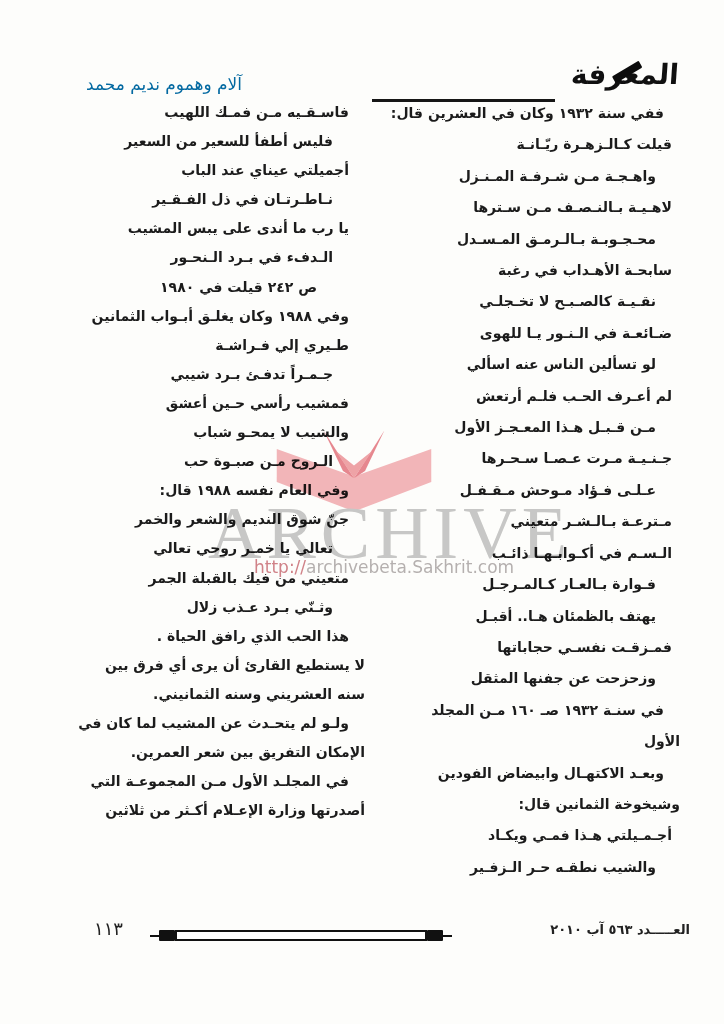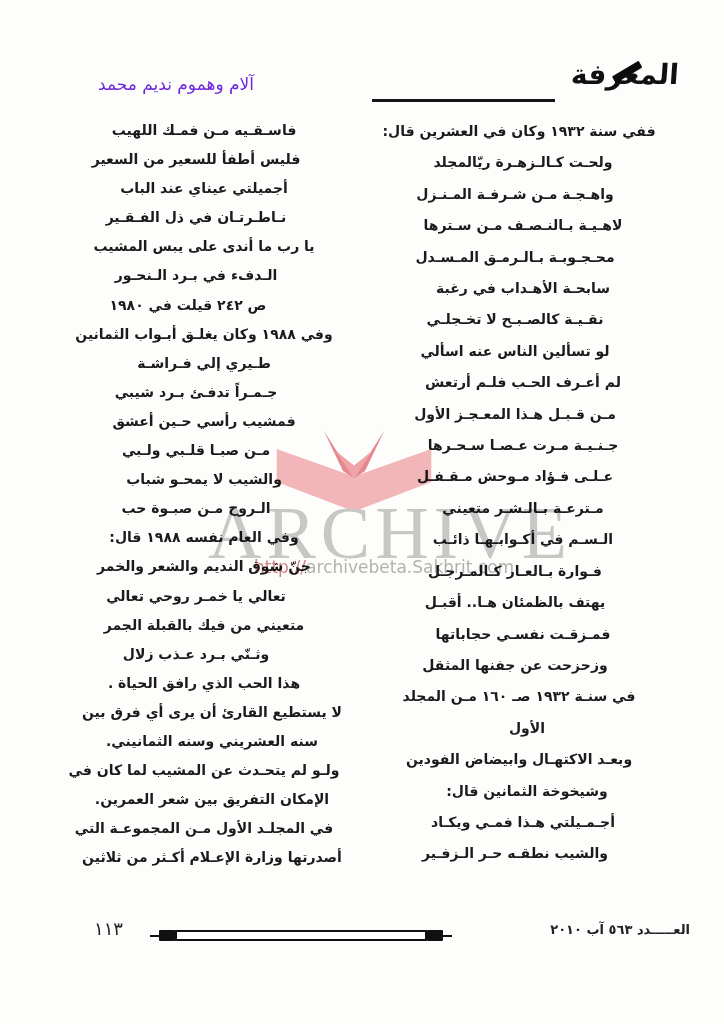--- a/index.html
+++ b/index.html
@@ -20,25 +20,25 @@
     transform:skewX(-4deg);letter-spacing:-1px;
   }
   .masthead .nib{
     position:absolute;left:52px;top:10px;width:30px;height:8px;
     background:#0c0c0c;transform:rotate(-32deg);border-radius:1px;
   }
   .header-rule{
     position:absolute;top:99px;left:372px;width:183px;height:3px;background:#161616;
   }
   .article-title{
-    position:absolute;top:74px;left:84px;width:170px;
-    font-size:17px;color:#6d28d9;font-weight:normal;white-space:nowrap;
+    position:absolute;top:74px;left:72px;width:170px;
+    font-size:17px;color:#0369a1;font-weight:normal;white-space:nowrap;
   }
   
-  .col{position:absolute;top:116px;width:306px;z-index:2;text-align:center;}
+  .col{position:absolute;top:98px;width:306px;z-index:2;}
   .col-right{left:auto;right:44px;}
   .col-left{left:59px;}
   .line{font-size:14px;font-weight:bold;white-space:nowrap;color:#1b1b1b;}
   .col-right .line{line-height:31.4px;}
   .col-left .line{line-height:29.1px;}
   .col-right .verse-a{padding-right:8px;}
   .col-right .verse-b{padding-right:24px;}
   .col-left .verse-a{padding-right:16px;}
   .col-left .verse-b{padding-right:32px;}
   .prose-indent{text-indent:16px;}
@@ -74,26 +74,27 @@
 
   <div class="masthead">
     <span>المعرفة</span>
     <span class="nib"></span>
   </div>
   <div class="header-rule"></div>
   <div class="article-title">آلام وهموم نديم محمد</div>
 
   <div class="col col-right" id="col-right">
       <div class="line prose-indent">ففي سنة ١٩٣٢ وكان في العشرين قال:</div>
-      <div class="line verse-a">ولحـت كـالـزهـرة ريّالمجلد</div>
+      <div class="line verse-a">قيلت كـالـزهـرة ريّـانـة</div>
       <div class="line verse-b">واهـجـة مـن شـرفـة المـنـزل</div>
       <div class="line verse-a">لاهـيـة بـالنـصـف مـن سـترها</div>
       <div class="line verse-b">محـجـوبـة بـالـرمـق المـسـدل</div>
       <div class="line verse-a">سابحـة الأهـداب في رغبة</div>
       <div class="line verse-b">نقـيـة كالصـبـح لا تخـجلـي</div>
+      <div class="line verse-a">ضـائعـة في الـنـور يـا للهوى</div>
       <div class="line verse-b">لو تسألين الناس عنه اسألي</div>
       <div class="line verse-a">لم أعـرف الحـب فلـم أرتعش</div>
       <div class="line verse-b">مـن قـبـل هـذا المعـجـز الأول</div>
       <div class="line verse-a">جـنـيـة مـرت عـصـا سـحـرها</div>
       <div class="line verse-b">عـلـى فـؤاد مـوحش مـقـفـل</div>
       <div class="line verse-a">مـترعـة بـالـشـر متعيني</div>
       <div class="line verse-a">الـسـم في أكـوابـهـا ذائـب</div>
       <div class="line verse-b">فـوارة بـالعـار كـالمـرجـل</div>
       <div class="line verse-b">يهتف بالظمئان هـا.. أقبـل</div>
       <div class="line verse-a">فمـزقـت نفسـي حجاباتها</div>
@@ -110,21 +111,20 @@
       <div class="line verse-b">فليس أطفأ للسعير من السعير</div>
       <div class="line verse-a">أجميلتي عيناي عند الباب</div>
       <div class="line verse-b">نـاطـرتـان في ذل الفـقـير</div>
       <div class="line verse-a">يا رب ما أندى على يبس المشيب</div>
       <div class="line verse-b">الـدفء في بـرد الـنحـور</div>
       <div class="line ref">ص ٢٤٢ قيلت في ١٩٨٠</div>
       <div class="line prose-indent">وفي ١٩٨٨ وكان يغلـق أبـواب الثمانين</div>
       <div class="line verse-a">طـيري إلي فـراشـة</div>
       <div class="line verse-b">جـمـراً تدفـئ بـرد شيبي</div>
       <div class="line verse-a">فمشيب رأسي حـين أعشق</div>
-      <div class="line verse-b">مـن صبـا قلـبي ولـبي</div>
       <div class="line verse-a">والشيب لا يمحـو شباب</div>
       <div class="line verse-b">الـروح مـن صبـوة حب</div>
       <div class="line prose-indent">وفي العام نفسه ١٩٨٨ قال:</div>
       <div class="line verse-a">جنّ شوق النديم والشعر والخمر</div>
       <div class="line verse-b">تعالي يا خمـر روحي تعالي</div>
       <div class="line verse-a">متعيني من فيك بالقبلة الجمر</div>
       <div class="line verse-b">وثـنّي بـرد عـذب زلال</div>
       <div class="line prose-indent">هذا الحب الذي رافق الحياة .</div>
       <div class="line prose">لا يستطيع القارئ أن يرى أي فرق بين</div>
       <div class="line prose">سنه العشريني وسنه الثمانيني.</div>

